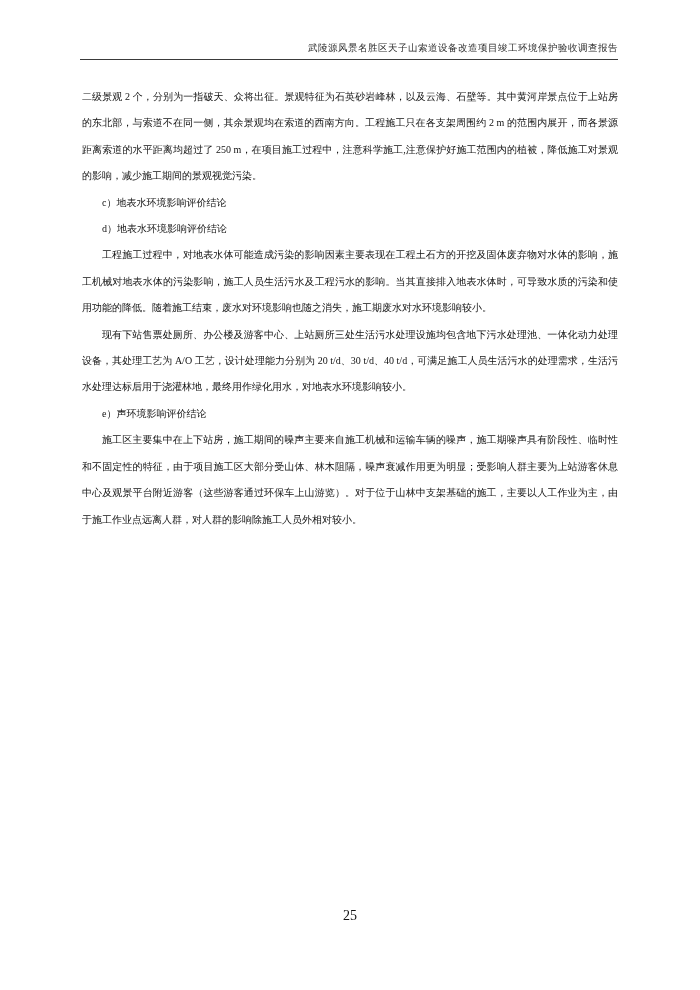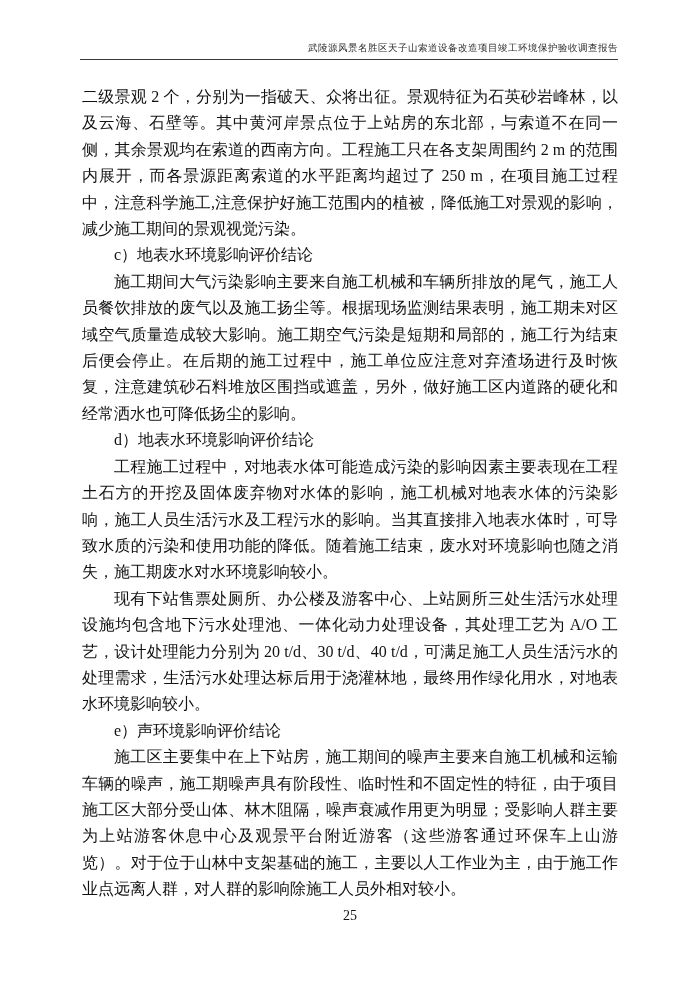--- a/index.html
+++ b/index.html
@@ -29,21 +29,21 @@
     letter-spacing: 0.5px;
   }
   .body-text {
     position: absolute;
     top: 84px;
     left: 82px;
     width: 536px;
   }
   .body-text p {
     margin: 0;
-    font-size: 16px;
+    font-size: 10px;
     line-height: 26.4px;
     text-align: justify;
     text-justify: inter-ideograph;
     color: #111111;
   }
   .body-text p.indent {
     text-indent: 2em;
   }
   .body-text p.heading {
     text-indent: 2em;
@@ -62,21 +62,20 @@
 </head>
 <body>
 
 <div class="page">
 
   <div class="header">武陵源风景名胜区天子山索道设备改造项目竣工环境保护验收调查报告</div>
 
   <div class="body-text">
       <p>二级景观 2 个，分别为一指破天、众将出征。景观特征为石英砂岩峰林，以及云海、石壁等。其中黄河岸景点位于上站房的东北部，与索道不在同一侧，其余景观均在索道的西南方向。工程施工只在各支架周围约 2 m 的范围内展开，而各景源距离索道的水平距离均超过了 250 m，在项目施工过程中，注意科学施工,注意保护好施工范围内的植被，降低施工对景观的影响，减少施工期间的景观视觉污染。</p>
       <p class="heading">c）地表水环境影响评价结论</p>
-      <p class="indent">施工期间大气污染影响主要来自施工机械和车辆所排放的尾气，施工人员餐饮排放的废气以及施工扬尘等。根据现场监测结果表明，施工期未对区域空气质量造成较大影响。施工期空气污染是短期和局部的，施工行为结束后便会停止。在后期的施工过程中，施工单位应注意对弃渣场进行及时恢复，注意建筑砂石料堆放区围挡或遮盖，另外，做好施工区内道路的硬化和经常洒水也可降低扬尘的影响。</p>
       <p class="heading">d）地表水环境影响评价结论</p>
       <p class="indent">工程施工过程中，对地表水体可能造成污染的影响因素主要表现在工程土石方的开挖及固体废弃物对水体的影响，施工机械对地表水体的污染影响，施工人员生活污水及工程污水的影响。当其直接排入地表水体时，可导致水质的污染和使用功能的降低。随着施工结束，废水对环境影响也随之消失，施工期废水对水环境影响较小。</p>
       <p class="indent">现有下站售票处厕所、办公楼及游客中心、上站厕所三处生活污水处理设施均包含地下污水处理池、一体化动力处理设备，其处理工艺为 A/O 工艺，设计处理能力分别为 20 t/d、30 t/d、40 t/d，可满足施工人员生活污水的处理需求，生活污水处理达标后用于浇灌林地，最终用作绿化用水，对地表水环境影响较小。</p>
       <p class="heading">e）声环境影响评价结论</p>
       <p class="indent">施工区主要集中在上下站房，施工期间的噪声主要来自施工机械和运输车辆的噪声，施工期噪声具有阶段性、临时性和不固定性的特征，由于项目施工区大部分受山体、林木阻隔，噪声衰减作用更为明显；受影响人群主要为上站游客休息中心及观景平台附近游客（这些游客通过环保车上山游览）。对于位于山林中支架基础的施工，主要以人工作业为主，由于施工作业点远离人群，对人群的影响除施工人员外相对较小。</p>
     </div>
 
   <div class="page-number">25</div>
 
 </div>

